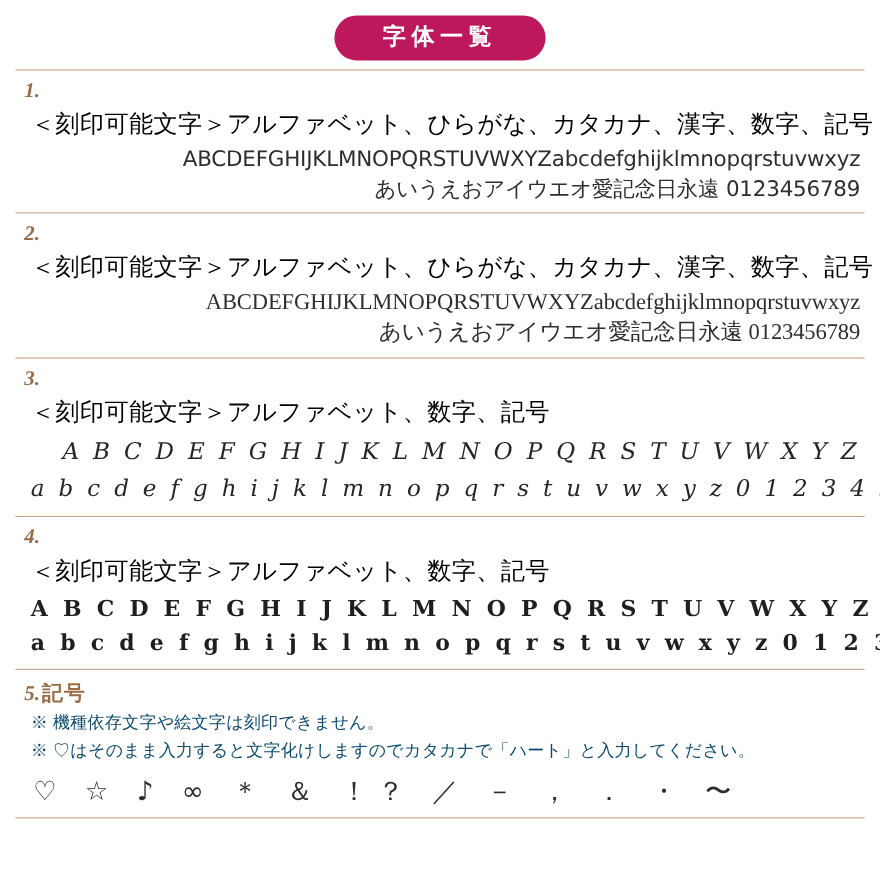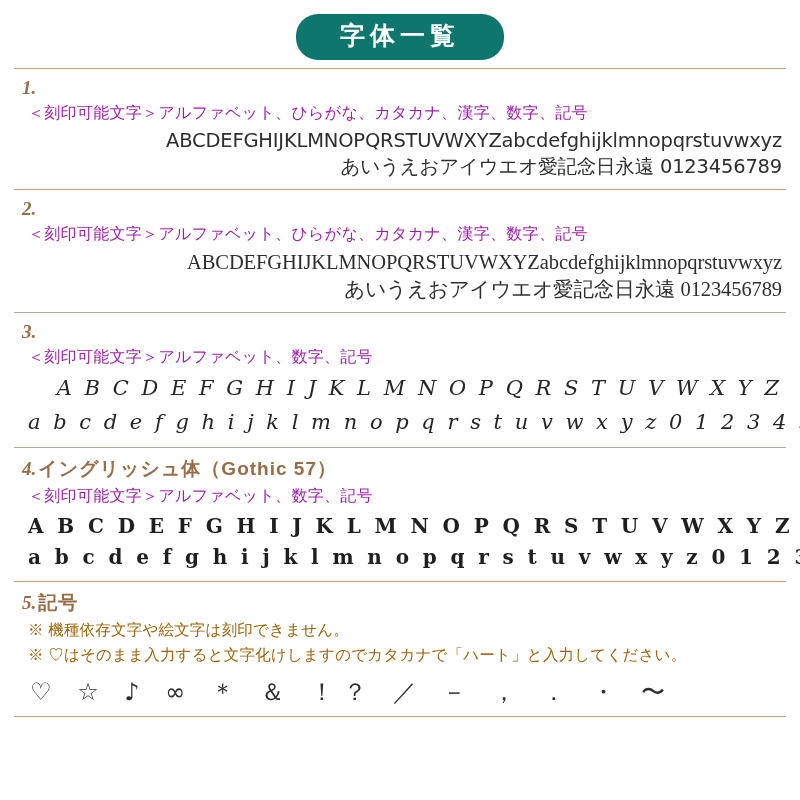--- a/index.html
+++ b/index.html
@@ -23,29 +23,28 @@
   }
 
   
   .title-wrap {
     display: flex;
     justify-content: center;
     padding-top: 14px;
     padding-bottom: 8px;
   }
   .title-pill {
-    background: #0f766e;
+    background: #be185d;
     color: #ffffff;
     border-radius: 22px;
     padding: 7px 44px 9px;
-    font-size: 25px;
+    font-size: 21px;
     letter-spacing: 5px;
     font-weight: bold;
     line-height: 1.2;
-    font-family: Liberation Serif, serif;
   }
 
   
   .section {
     border-top: 1px solid #c9a283;
     padding: 6px 4px 8px 6px;
   }
   .section.last {
     border-bottom: 1px solid #c9a283;
   }
@@ -65,22 +64,22 @@
     color: #9a6c46;
     letter-spacing: 0px;
   }
   .sec-title {
     font-size: 19px;
     letter-spacing: 1px;
     color: #9a6c46;
     font-weight: bold;
   }
   .note-line {
-    font-size: 16px;
-    color: #a21caf;
+    font-size: 22px;
+    color: #000000;
     letter-spacing: 0.3px;
     margin: 3px 0 4px 8px;
     white-space: nowrap;
   }
 
   .sample {
     margin-left: 8px;
     color: #2e2e2e;
     white-space: nowrap;
     text-align: right;
@@ -121,21 +120,21 @@
 
   .symbols {
     font-family: "DejaVu Sans", sans-serif;
     font-size: 24px;
     letter-spacing: 9px;
     margin: 10px 0 0 10px;
     color: #2e2e2e;
   }
   .kigou-note {
     font-size: 15.5px;
-    color: #a16207;
+    color: #0c4a6e;
     margin: 4px 0 2px 8px;
     letter-spacing: 0.2px;
     white-space: nowrap;
   }
 </style>
 </head>
 <body>
 
 <div class="page">
 
@@ -166,21 +165,20 @@
       <span class="sec-num">3.</span>
     </div>
     <div class="note-line">＜刻印可能文字＞アルファベット、数字、記号</div>
     <div class="sample s-script">A B C D E F G H I J K L M N O P Q R S T U V W X Y Z</div>
     <div class="sample s-script lower">a b c d e f g h i j k l m n o p q r s t u v w x y z   0 1 2 3 4 5 6 7 8 9</div>
   </div>
 
   <div class="section">
     <div class="sec-head">
       <span class="sec-num">4.</span>
-      <span class="sec-title">イングリッシュ体（Gothic 57）</span>
     </div>
     <div class="note-line">＜刻印可能文字＞アルファベット、数字、記号</div>
     <div class="sample s-gothic">A B C D E F G H I J K L M N O P Q R S T U V W X Y Z</div>
     <div class="sample s-gothic lower">a b c d e f g h i j k l m n o p q r s t u v w x y z   0 1 2 3 4 5 6 7 8 9</div>
   </div>
 
   <div class="section last">
     <div class="sec-head">
       <span class="sec-num">5.</span>
       <span class="sec-title">記号</span>

